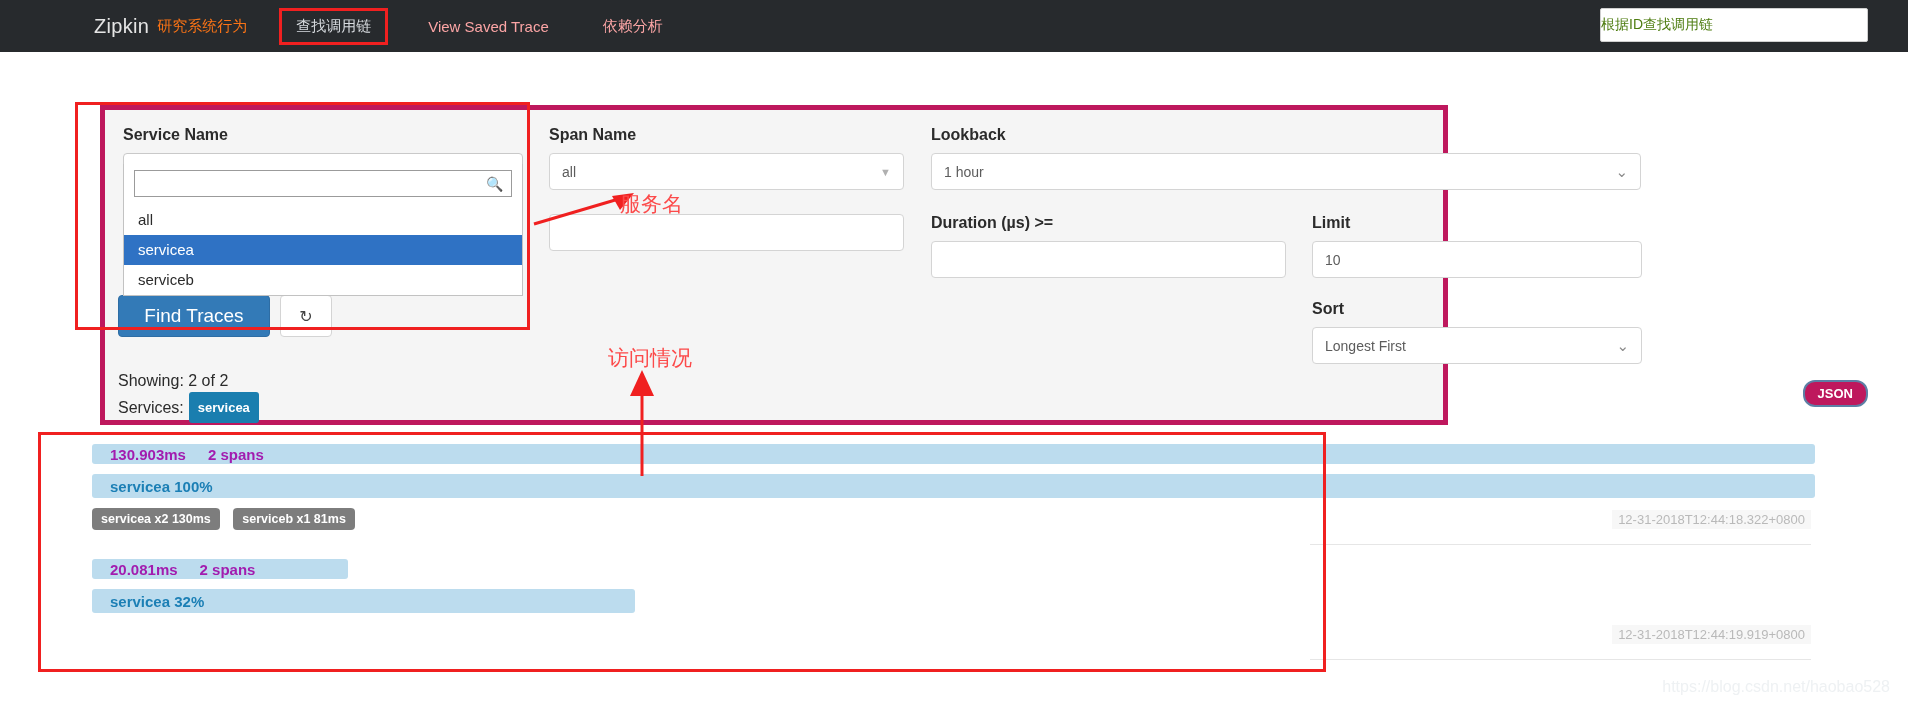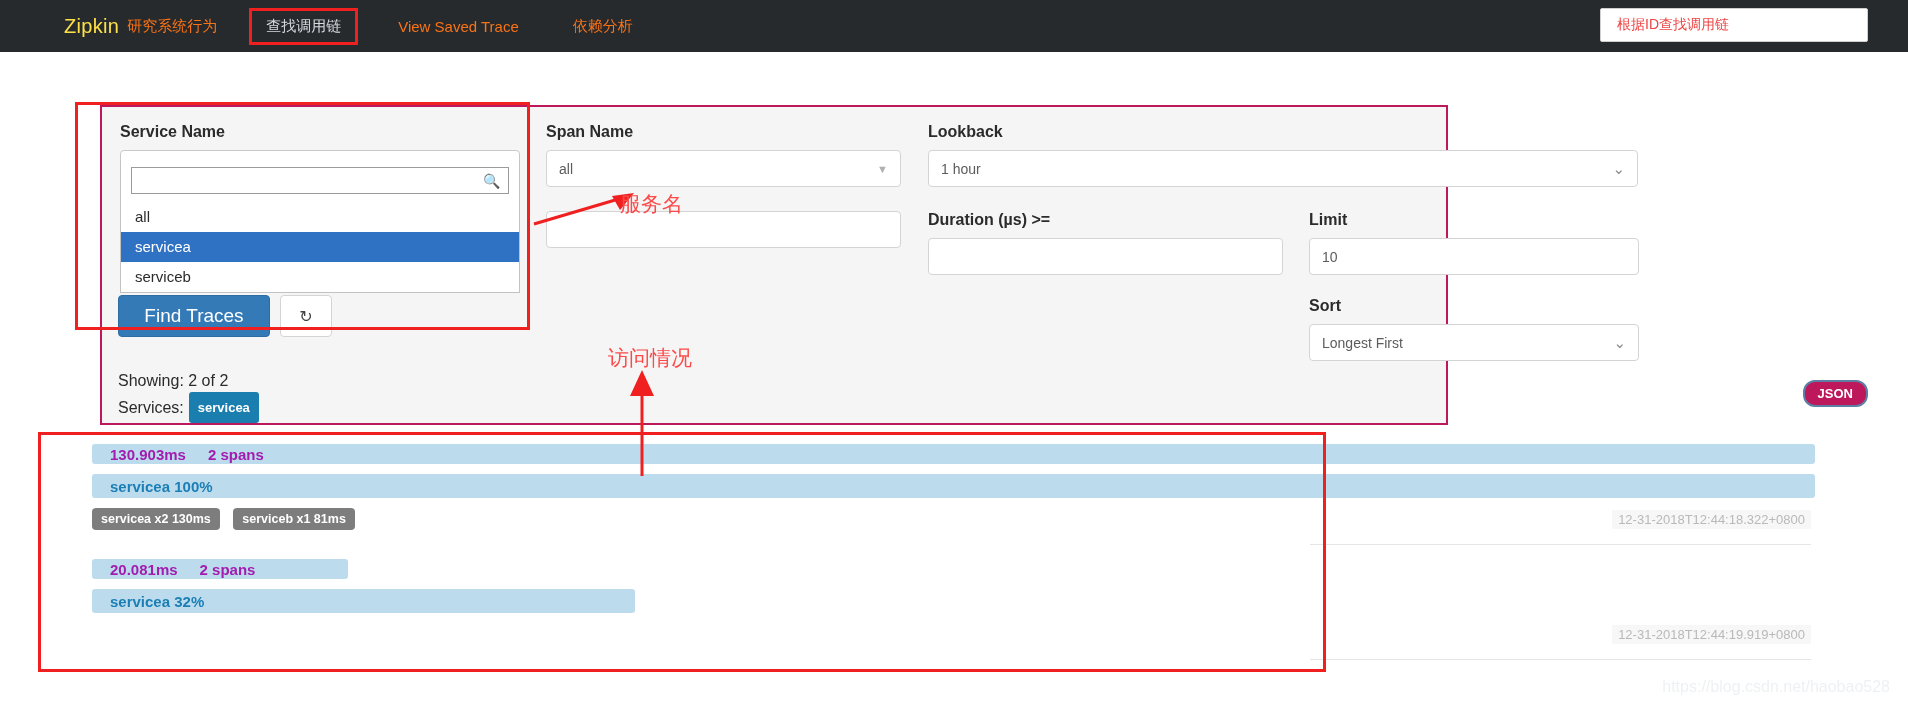--- a/index.html
+++ b/index.html
@@ -12,49 +12,49 @@
   }
   .page { position: relative; width: 1908px; height: 702px; background:#fff; }
 
   
   .navbar {
     position: absolute; top: 0; left: 0; width: 1908px; height: 52px;
     background: #272a2d;
     display: flex; align-items: center;
   }
   .brand {
-    margin-left: 64px;
-    color: #fde047; font-size: 20px; letter-spacing: .3px;
+    margin-left: 94px;
+    color: #e5e5e5; font-size: 20px; letter-spacing: .3px;
   }
   .brand-sub {
     margin-left: 8px; color: #f97316; font-size: 15px;
   }
   .nav-item {
-    color: #f97316; font-size: 15px; padding: 7px 14px; margin-left: 26px;
+    color: #fca5a5; font-size: 15px; padding: 7px 14px; margin-left: 26px;
     white-space: nowrap; cursor: pointer;
   }
   .nav-item.active-box {
     border: 3px solid #f02020; color: #d8dce0; margin-left: 32px;
     padding: 6px 14px;
   }
   .navsearch {
     position: absolute; right: 40px; top: 8px;
     width: 268px; height: 34px;
     background: #fff; border: 1px solid #cfcfcf; border-radius: 2px;
     display: flex; align-items: center;
   }
   .navsearch span {
-    font-size: 14px; color: #ef4444; padding-left: 16px;
+    font-size: 14px; color: #4d7c0f; padding-left: 0;
   }
 
   
   .panel {
     position: absolute; left: 100px; top: 105px;
     width: 1348px; height: 320px;
-    background: #f5f5f5; border: 2px solid #be185d;
+    background: #f5f5f5; border: 5px solid #be185d;
   }
   .field-label {
     font-size: 16px; font-weight: bold; color: #2b2b2b; margin-bottom: 9px;
   }
   .inp {
     height: 37px; background: #fff; border: 1px solid #d4d4d4; border-radius: 4px;
     display: flex; align-items: center; padding: 0 12px;
     font-size: 14px; color: #5c5c5c;
   }
   .inp .caret-down {

